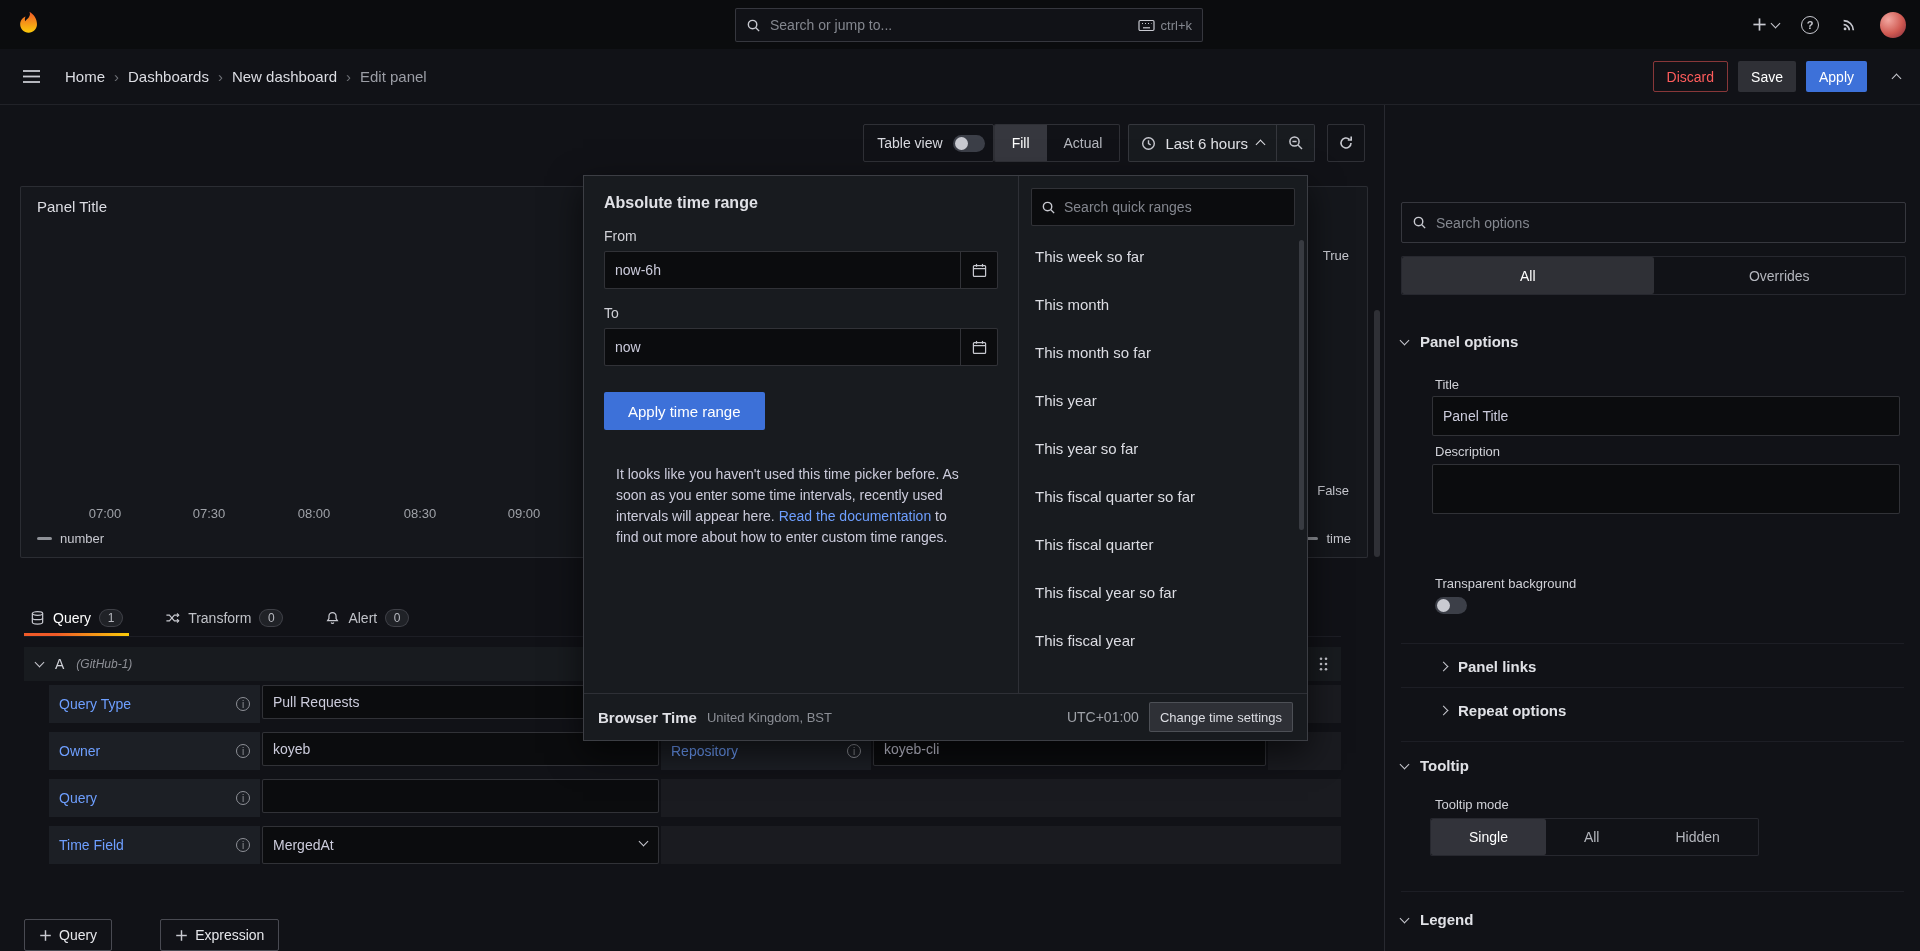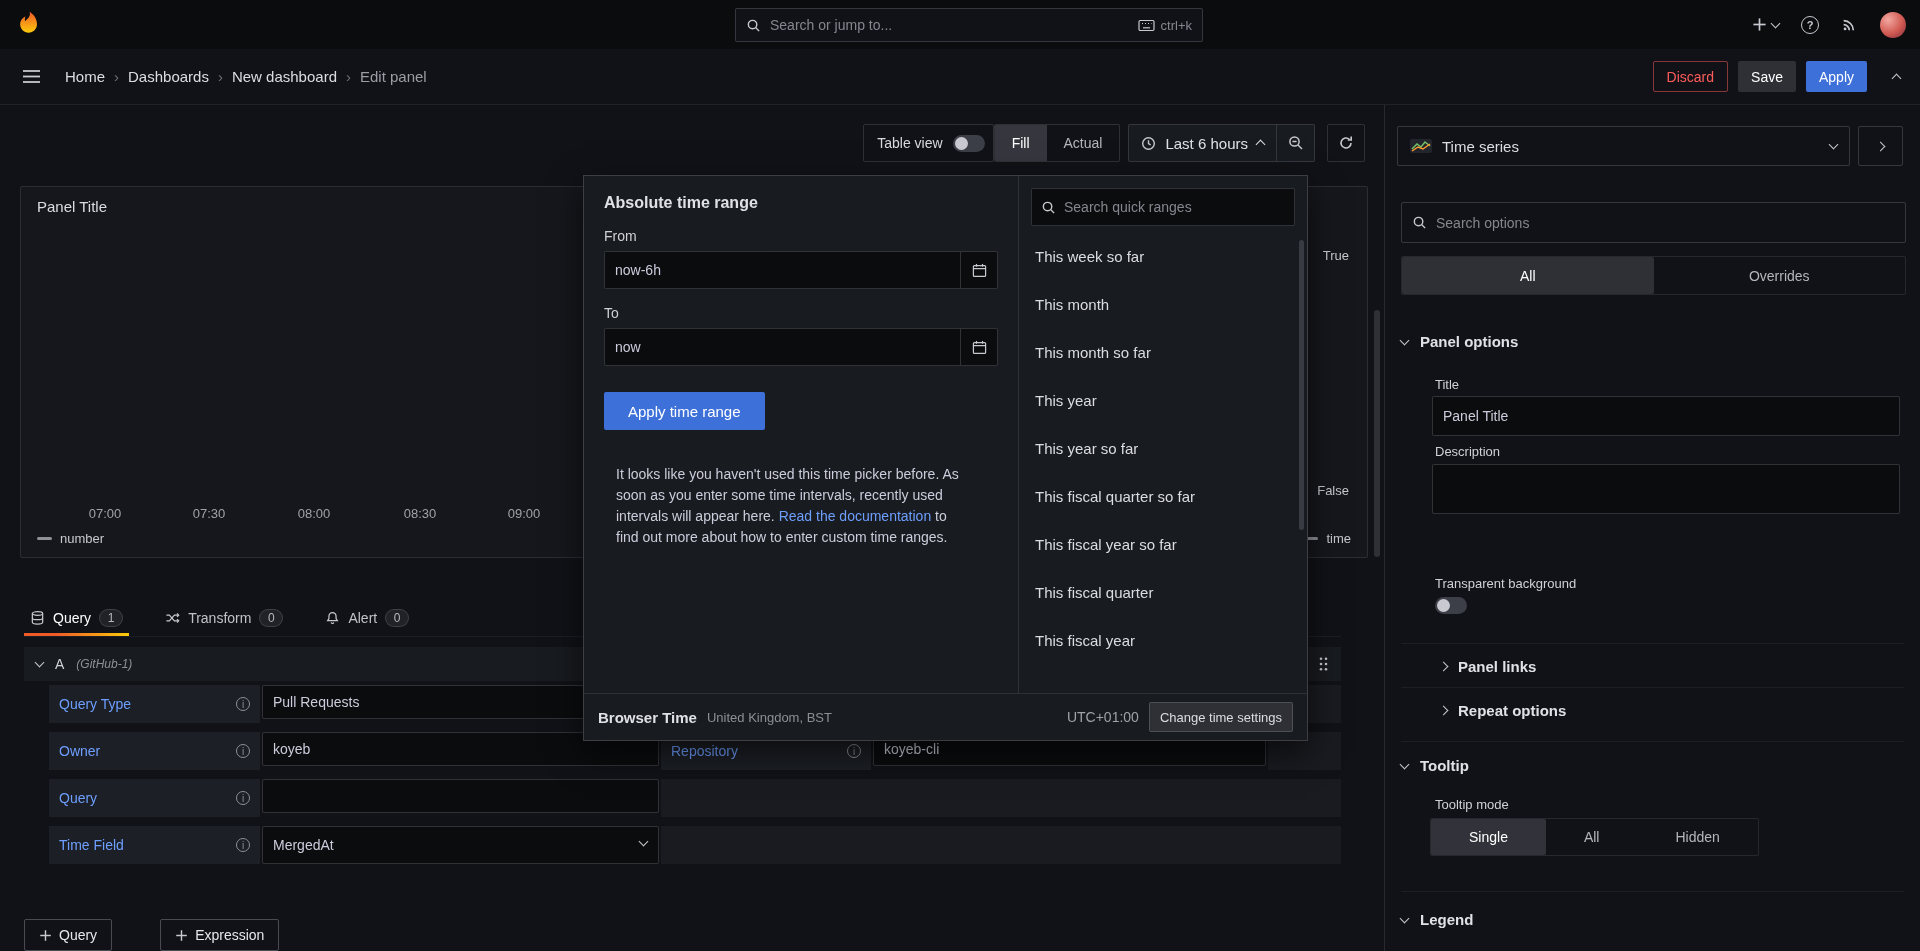--- a/index.html
+++ b/index.html
@@ -399,36 +399,20 @@
             <line x1="1.5" y1="8" x2="14.5" y2="8"></line>
           </svg>
       </span>
       <span>Expression</span>
     </button>
   </div>
 
   <div class="main-scrollthumb"></div>
 
   <div class="sidebar">
-    <div class="viz-row">
-      <div class="viz-btn">
-        <span class="icon">
-          <svg width="22" height="14" viewBox="0 0 22 14">
-            <rect width="22" height="14" rx="2" fill="#22252b"></rect>
-            <polyline points="2,10 7,5 11,8 15,3 20,7" stroke="#73bf69" fill="none" stroke-width="1.5"></polyline>
-            <polyline points="2,12 8,8 13,10 20,5" stroke="#ff9830" fill="none" stroke-width="1.5"></polyline>
-          </svg>
-        </span>
-        <span class="name">Time series</span>
-        <span class="chev down" style="color:#c8c9d0"></span>
-      </div>
-      <button class="pane-collapse">
-          <span class="chev right"></span>
-        </button>
-    </div>
 
     <div class="sb-search">
       <span class="icon">
         <svg width="15" height="15" viewBox="0 0 16 16" fill="none" stroke="currentColor" stroke-width="1.5">
             <circle cx="7" cy="7" r="4.5"></circle>
             <line x1="10.5" y1="10.5" x2="14" y2="14"></line>
           </svg>
       </span>
       <input type="text" placeholder="Search options" style="">
     </div>
@@ -531,22 +515,22 @@
           </span>
           <input type="text" placeholder="Search quick ranges" style="">
         </div>
         <div class="tp-list">
           <div class="tp-item">This week so far</div>
           <div class="tp-item">This month</div>
           <div class="tp-item">This month so far</div>
           <div class="tp-item">This year</div>
           <div class="tp-item">This year so far</div>
           <div class="tp-item">This fiscal quarter so far</div>
+          <div class="tp-item">This fiscal quarter</div>
           <div class="tp-item">This fiscal year so far</div>
-          <div class="tp-item">This fiscal quarter</div>
           <div class="tp-item">This fiscal year</div>
         </div>
         <div class="tp-scrollthumb"></div>
       </div>
     </div>
 
     <div class="tp-footer">
       <span class="tp-bt">Browser Time</span>
       <span class="tp-tz">United Kingdom, BST</span>
       <span class="tp-utc">UTC+01:00</span>

